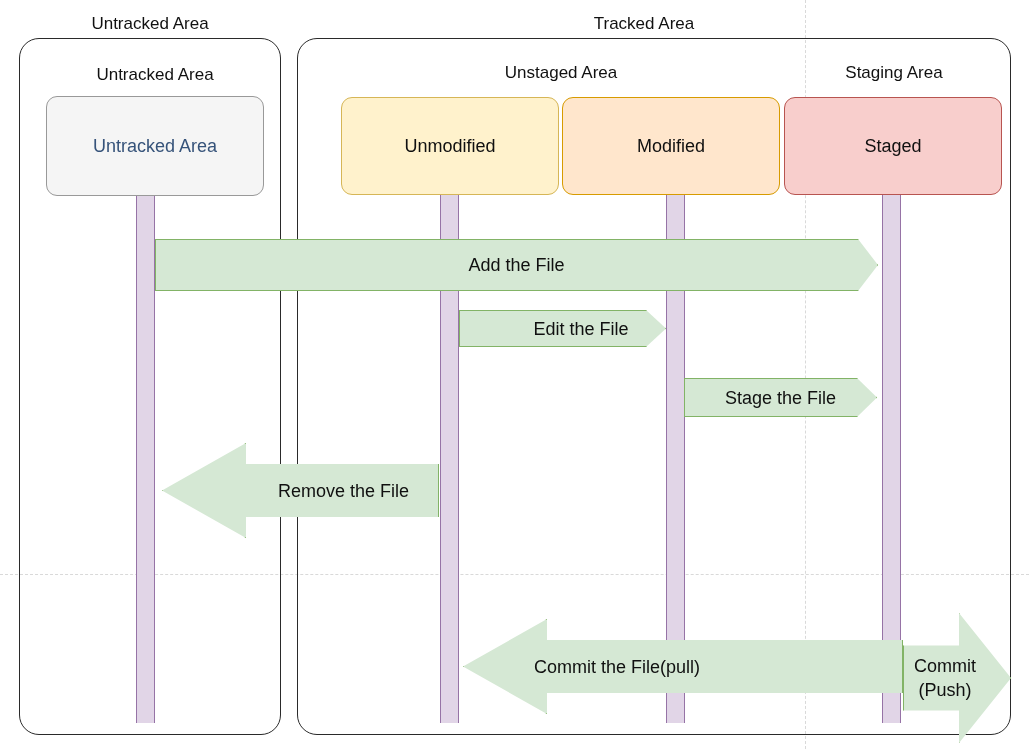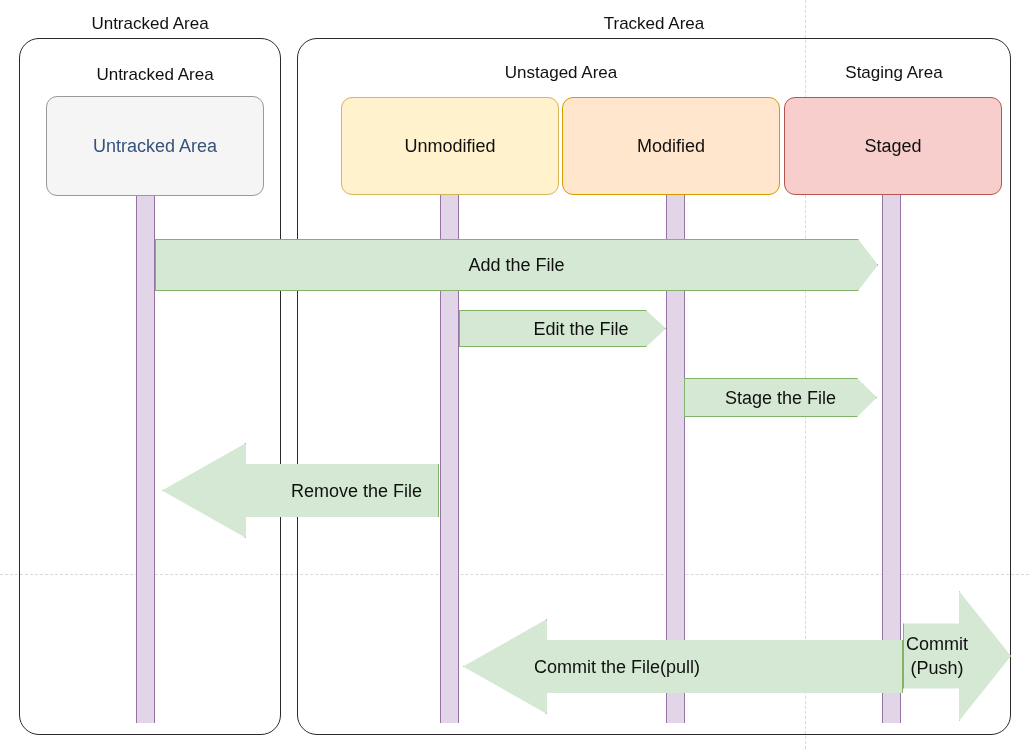--- a/index.html
+++ b/index.html
@@ -124,21 +124,21 @@
 </style>
 </head>
 <body>
 
 <div id="canvas">
 
   <div class="guide-v" style="left:805px;"></div>
   <div class="guide-h" style="top:574px;"></div>
 
   <div class="area-title" style="left:19px; top:14px; width:262px;">Untracked Area</div>
-  <div class="area-title" style="left:297px; top:14px; width:714px;">Tracked Area</div>
+  <div class="area-title" style="left:287px; top:14px; width:714px;">Tracked Area</div>
 
   <div class="container-box" style="left:19px; top:38px; width:262px; height:697px;"></div>
   <div class="container-box" style="left:297px; top:38px; width:714px; height:697px;"></div>
 
   <div class="area-title" style="left:46px; top:65px; width:218px;">Untracked Area</div>
   <div class="area-title" style="left:341px; top:63px; width:440px;">Unstaged Area</div>
   <div class="area-title" style="left:786px; top:63px; width:216px;">Staging Area</div>
 
   <div class="lifeline" style="left:136px; top:195px; height:528px;"></div>
   <div class="lifeline" style="left:440px; top:195px; height:528px;"></div>
@@ -166,26 +166,26 @@
   </div>
 
   <div class="arrow arrow-right-pent" style="left:459px; top:310px; width:207px; height:37px;padding-left:37px;">
     <span>Edit the File</span>
   </div>
 
   <div class="arrow arrow-right-pent" style="left:684px; top:370px; width:193px; height:39px;margin-top:8px;">
     <span>Stage the File</span>
   </div>
 
-  <div class="arrow arrow-left-fat" style="left:162px; top:443px; width:277px; height:95px; justify-content:flex-end; padding-right:16px;">
+  <div class="arrow arrow-left-fat" style="left:162px; top:443px; width:277px; height:95px; justify-content:flex-end; padding-right:29px;">
     <span>Remove the File</span>
   </div>
 
   <div class="arrow arrow-left-fat" style="left:463px; top:619px; width:440px; height:95px; justify-content:flex-start; padding-left:70px;">
     <span>Commit the File(pull)</span>
   </div>
 
-  <div class="arrow arrow-right-fat" style="left:903px; top:591px; width:108px; height:130px; justify-content:flex-start; padding-left:2px; white-space:pre-line;">
+  <div class="arrow arrow-right-fat" style="left:903px; top:613px; width:108px; height:130px; justify-content:flex-start; padding-left:10px; white-space:pre-line;">
     <span>Commit
 (Push)</span>
   </div>
 
 </div>
 
 </body></html>

